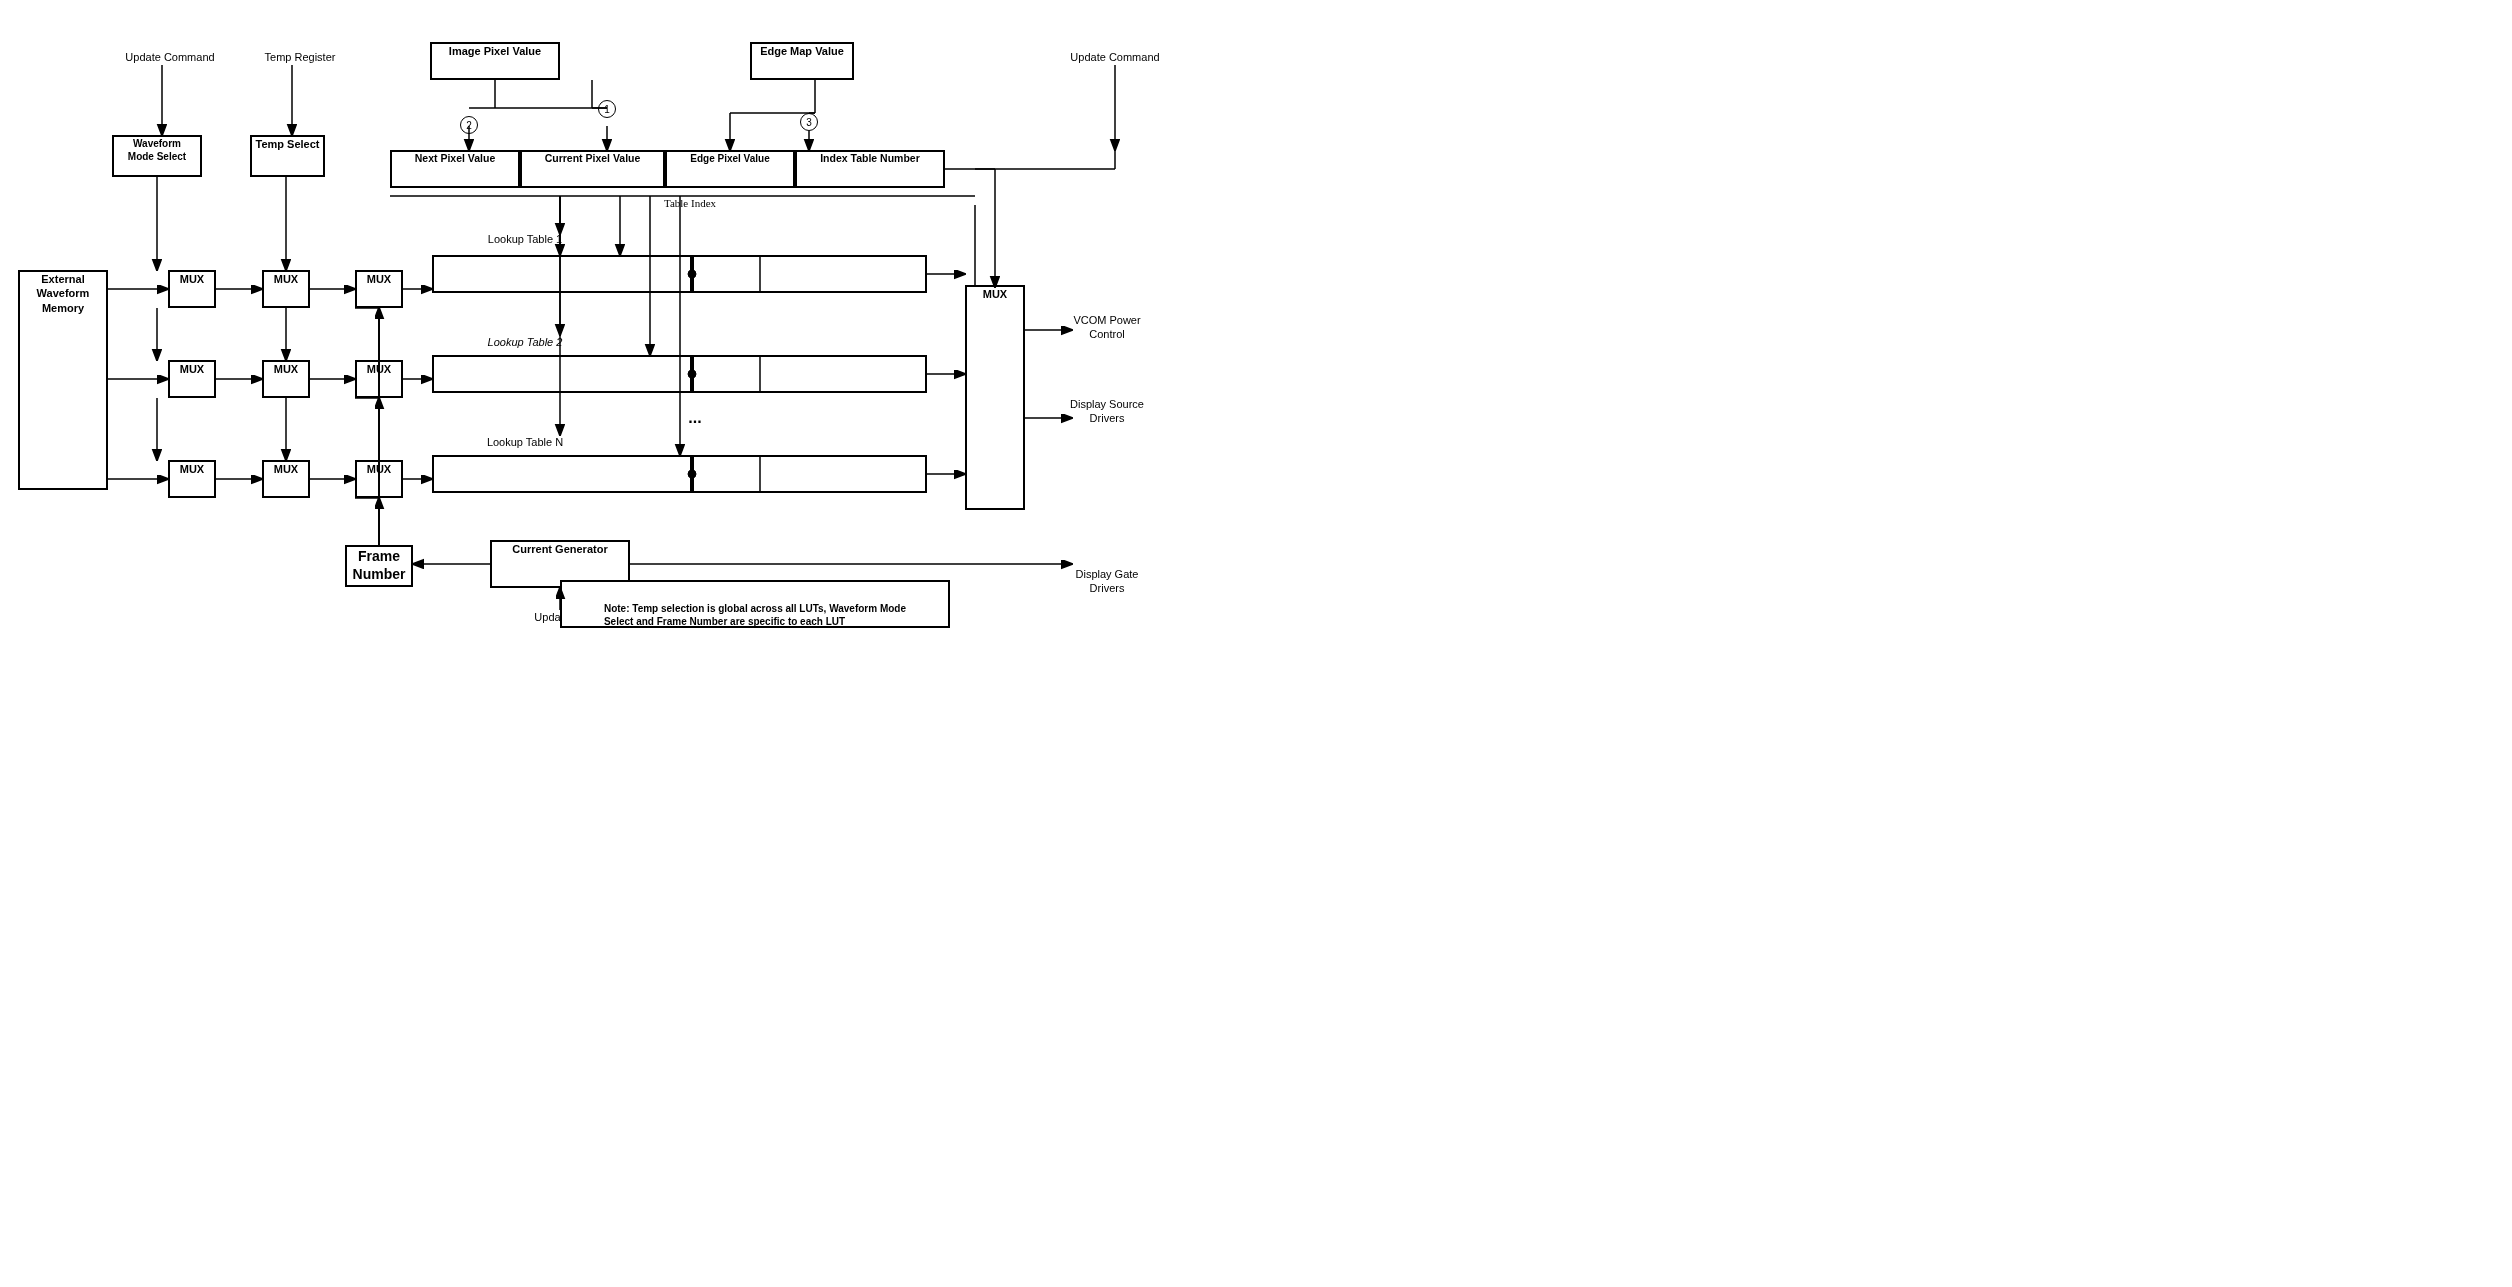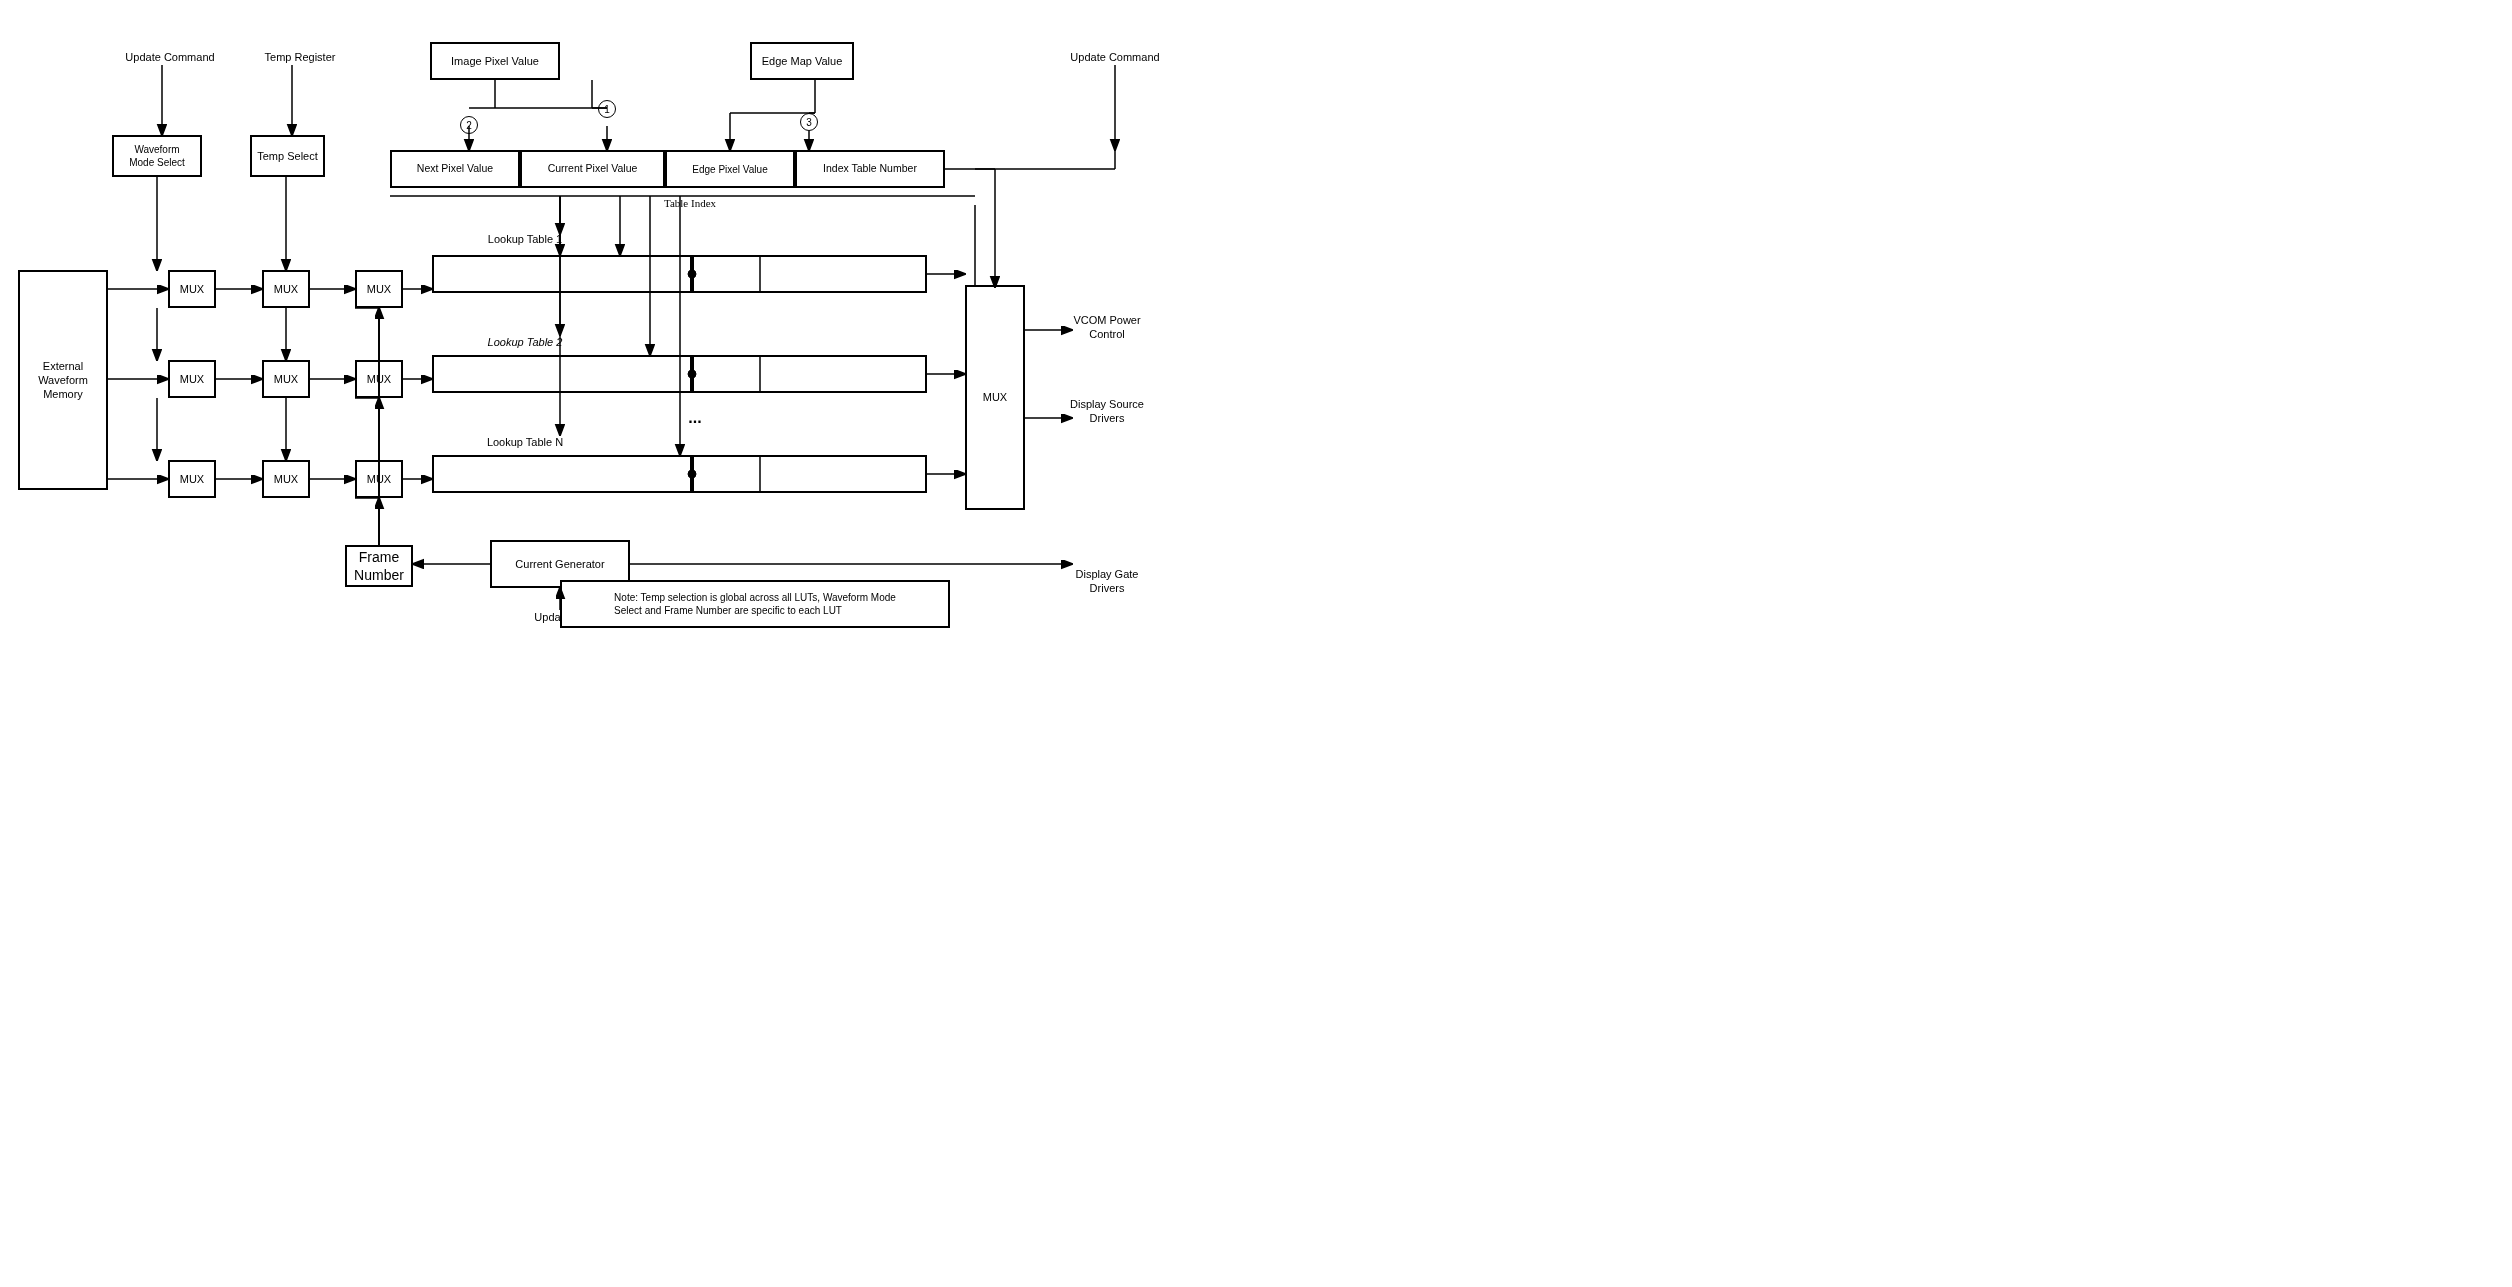--- a/index.html
+++ b/index.html
@@ -16,25 +16,26 @@
       position: relative;
       width: 1256px;
       height: 644px;
       background: #fff;
     }
     .box {
       position: absolute;
       border: 2px solid #000;
       background: #fff;
       display: flex;
-      align-items: center;
+      align-items: flex-start;
       justify-content: center;
       text-align: center;
       font-size: 11px;
       line-height: 1.3;
+      font-weight: bold;
     }
     .label {
       position: absolute;
       text-align: center;
       font-size: 11px;
       line-height: 1.3;
       background: transparent;
     }
     
     .svg-overlay {
@@ -199,21 +200,21 @@
   </div>
 
   <div class="box" style="left:490px; top:540px; width:140px; height:48px;">
     <span>Current Generator</span>
   </div>
 
   <div class="label" style="left:524px; top:610px; width:110px; text-align:center;">
     <span>Update Command</span>
   </div>
 
-  <div class="box" style="left:560px; top:580px; width:390px; height:48px; font-size:10px; text-align:left; padding:4px 8px;">
+  <div class="box" style="left:560px; top:580px; width:390px; height:48px; font-size:10px; text-align:left; padding:20px 8px;">
     <span>Note: Temp selection is global across all LUTs, Waveform Mode<br>Select and Frame Number are specific to each LUT</span>
   </div>
 
   <div class="label" style="left:1042px; top:313px; width:130px;">
     <span>VCOM Power<br>Control</span>
   </div>
   <div class="label" style="left:1042px; top:397px; width:130px;">
     <span>Display Source<br>Drivers</span>
   </div>
   <div class="label" style="left:1042px; top:567px; width:130px;">

